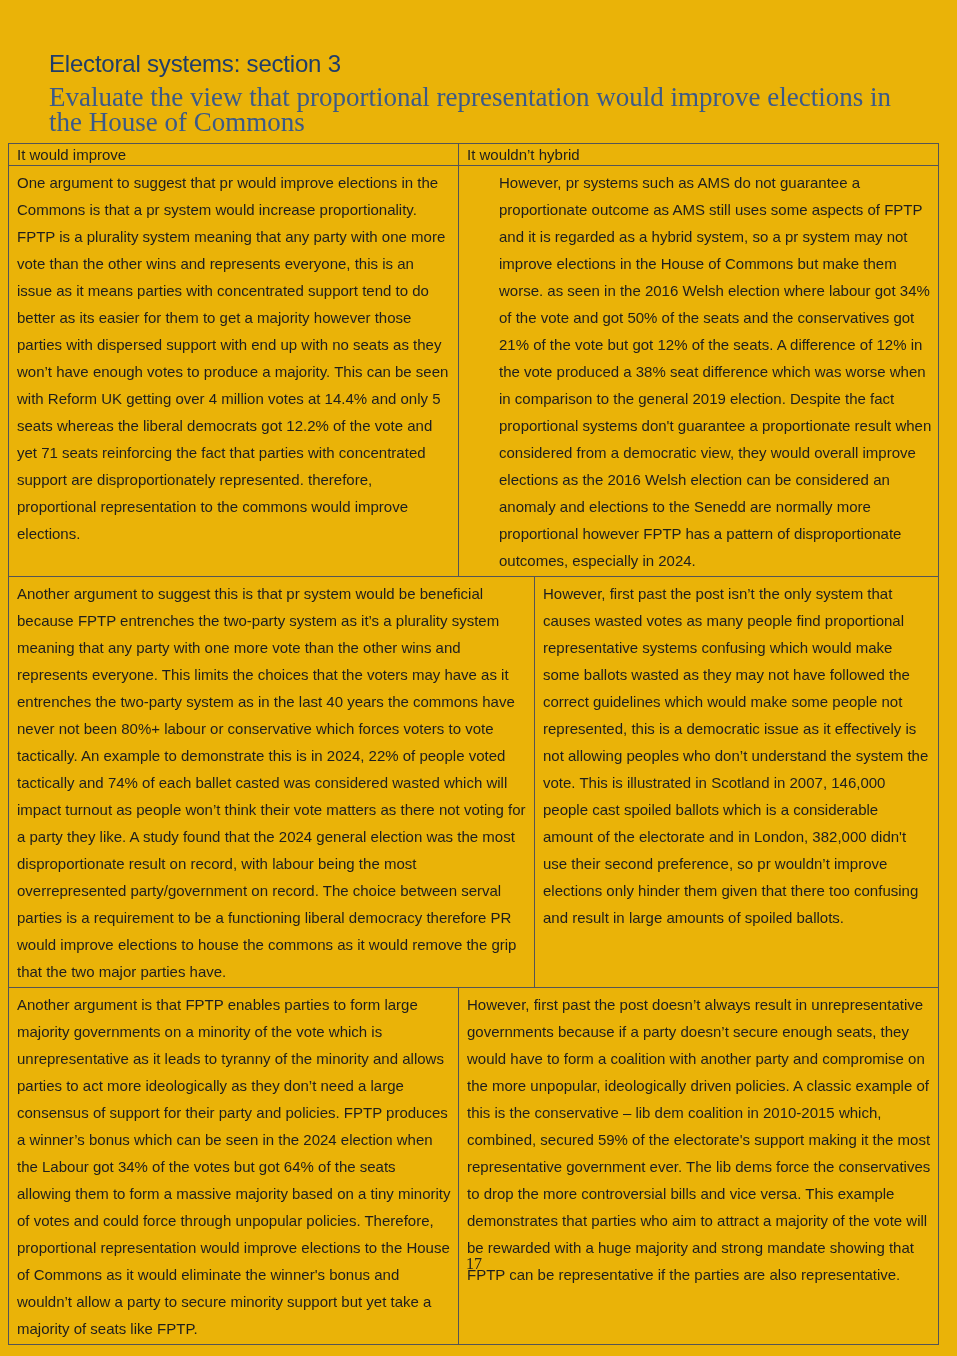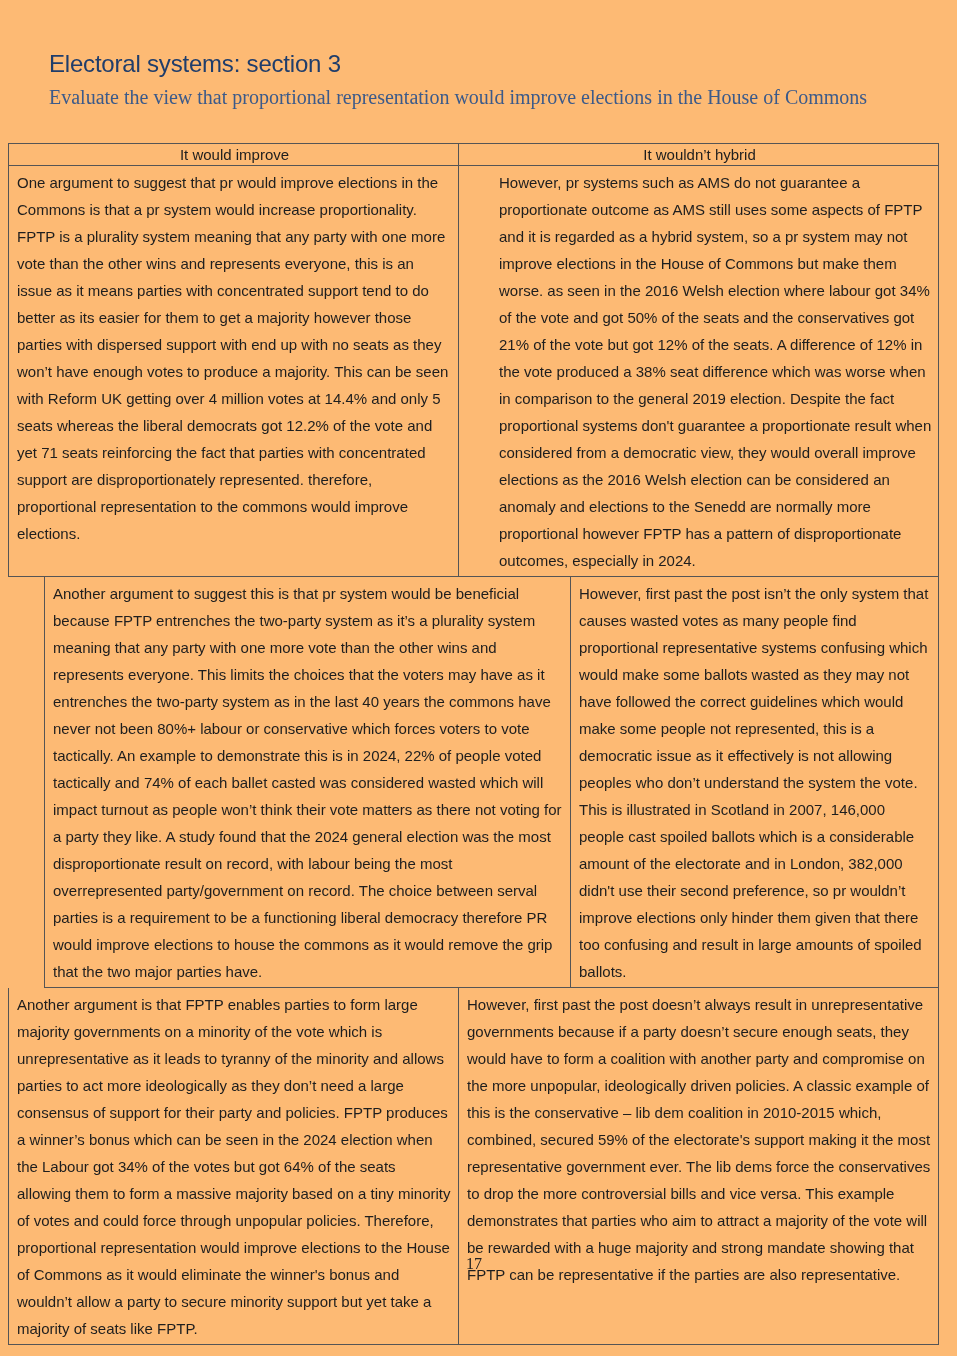--- a/index.html
+++ b/index.html
@@ -1,40 +1,40 @@
 <!DOCTYPE html>
 <html><head>
   <meta charset="utf-8">
   <style>
     html, body { margin: 0; padding: 0; background: #ffffff; }
     body {
       width: 957px; height: 1356px; position: relative; overflow: hidden;
       font-family: "Liberation Sans", sans-serif; color: #1a1a1a;
     }
-    .page { position: absolute; left: 0; top: 0; width: 957px; height: 1356px; background: #fdba74; }
+    .page { position: absolute; left: 0; top: 0; width: 957px; height: 1356px; background: #eab308; }
     .title {
       position: absolute; left: 49px; top: 50px;
       font-family: "Liberation Sans", sans-serif; font-size: 24px; color: #1f3d6b;
       letter-spacing: -0.2px; margin: 0; font-weight: normal;
     }
     .subtitle {
       position: absolute; left: 49px; top: 85px; width: 860px;
-      font-family: "Liberation Serif", serif; font-size: 20px; line-height: 25px;
+      font-family: "Liberation Serif", serif; font-size: 27px; line-height: 25px;
       color: #3b5a8a; margin: 0; font-weight: normal;
     }
     table.grid {
       position: absolute; left: 8px; top: 143px; width: 931px;
       border-collapse: collapse; table-layout: fixed;
     }
     .grid td { border: 1.5px solid #555; vertical-align: top; padding: 0; }
     .cell-text {
       font-family: "Liberation Sans", sans-serif; font-size: 15px; line-height: 27px;
       color: #1e1e1e; padding: 1px 6px 2px 8px; white-space: normal; margin: 0;
     }
-    .hdr .cell-text { line-height: 19px; padding-top: 1px; padding-bottom: 1px; text-align: center; }
+    .hdr .cell-text { line-height: 19px; padding-top: 1px; padding-bottom: 1px; }
     .row-inner { display: flex; }
     .row-inner > div { box-sizing: border-box; }
     .page-number {
       position: absolute; left: 0; width: 948px; top: 1255px; text-align: center;
       font-family: "Liberation Serif", serif; font-size: 16px; color: #222;
     }
   </style>
 </head>
 <body>
 
@@ -65,21 +65,21 @@
           </div>
           <div style="flex:1;margin-left:32px;">
             <p class="cell-text" style="padding-top:3px;">However, pr systems such as AMS do not guarantee a proportionate outcome as AMS still uses some aspects of FPTP and it is regarded as a hybrid system, so a pr system may not improve elections in the House of Commons but make them worse. as seen in the 2016 Welsh election where labour got 34% of the vote and got 50% of the seats and the conservatives got 21% of the vote but got 12% of the seats. A difference of 12% in the vote produced a 38% seat difference which was worse when in comparison to the general 2019 election. Despite the fact proportional systems don't guarantee a proportionate result when considered from a democratic view, they would overall improve elections as the 2016 Welsh election can be considered an anomaly and elections to the Senedd are normally more proportional however FPTP has a pattern of disproportionate outcomes, especially in 2024.</p>
           </div>
         </div>
       </td>
     </tr>
 
     <tr>
       <td colspan="2" style="border:none;padding:0;">
-        <div class="row-inner" style="border:1.5px solid #555;border-top:none;margin-left:36px;">
+        <div class="row-inner" style="border:1.5px solid #555;border-top:none;">
           <div style="width:526px;border-right:1.5px solid #555;">
             <p class="cell-text" style="padding-top:3px;">Another argument to suggest this is that pr system would be beneficial because FPTP entrenches the two-party system as it’s a plurality system meaning that any party with one more vote than the other wins and represents everyone. This limits the choices that the voters may have as it entrenches the two-party system as in the last 40 years the commons have never not been 80%+ labour or conservative which forces voters to vote tactically. An example to demonstrate this is in 2024, 22% of people voted tactically and 74% of each ballet casted was considered wasted which will impact turnout as people won’t think their vote matters as there not voting for a party they like. A study found that the 2024 general election was the most disproportionate result on record, with labour being the most overrepresented party/government on record. The choice between serval parties is a requirement to be a functioning liberal democracy therefore PR would improve elections to house the commons as it would remove the grip that the two major parties have.</p>
           </div>
           <div style="flex:1;">
             <p class="cell-text" style="padding-top:3px;">However, first past the post isn’t the only system that causes wasted votes as many people find proportional representative systems confusing which would make some ballots wasted as they may not have followed the correct guidelines which would make some people not represented, this is a democratic issue as it effectively is not allowing peoples who don’t understand the system the vote. This is illustrated in Scotland in 2007, 146,000 people cast spoiled ballots which is a considerable amount of the electorate and in London, 382,000 didn't use their second preference, so pr wouldn’t improve elections only hinder them given that there too confusing and result in large amounts of spoiled ballots.</p>
           </div>
         </div>
       </td>
     </tr>
 

